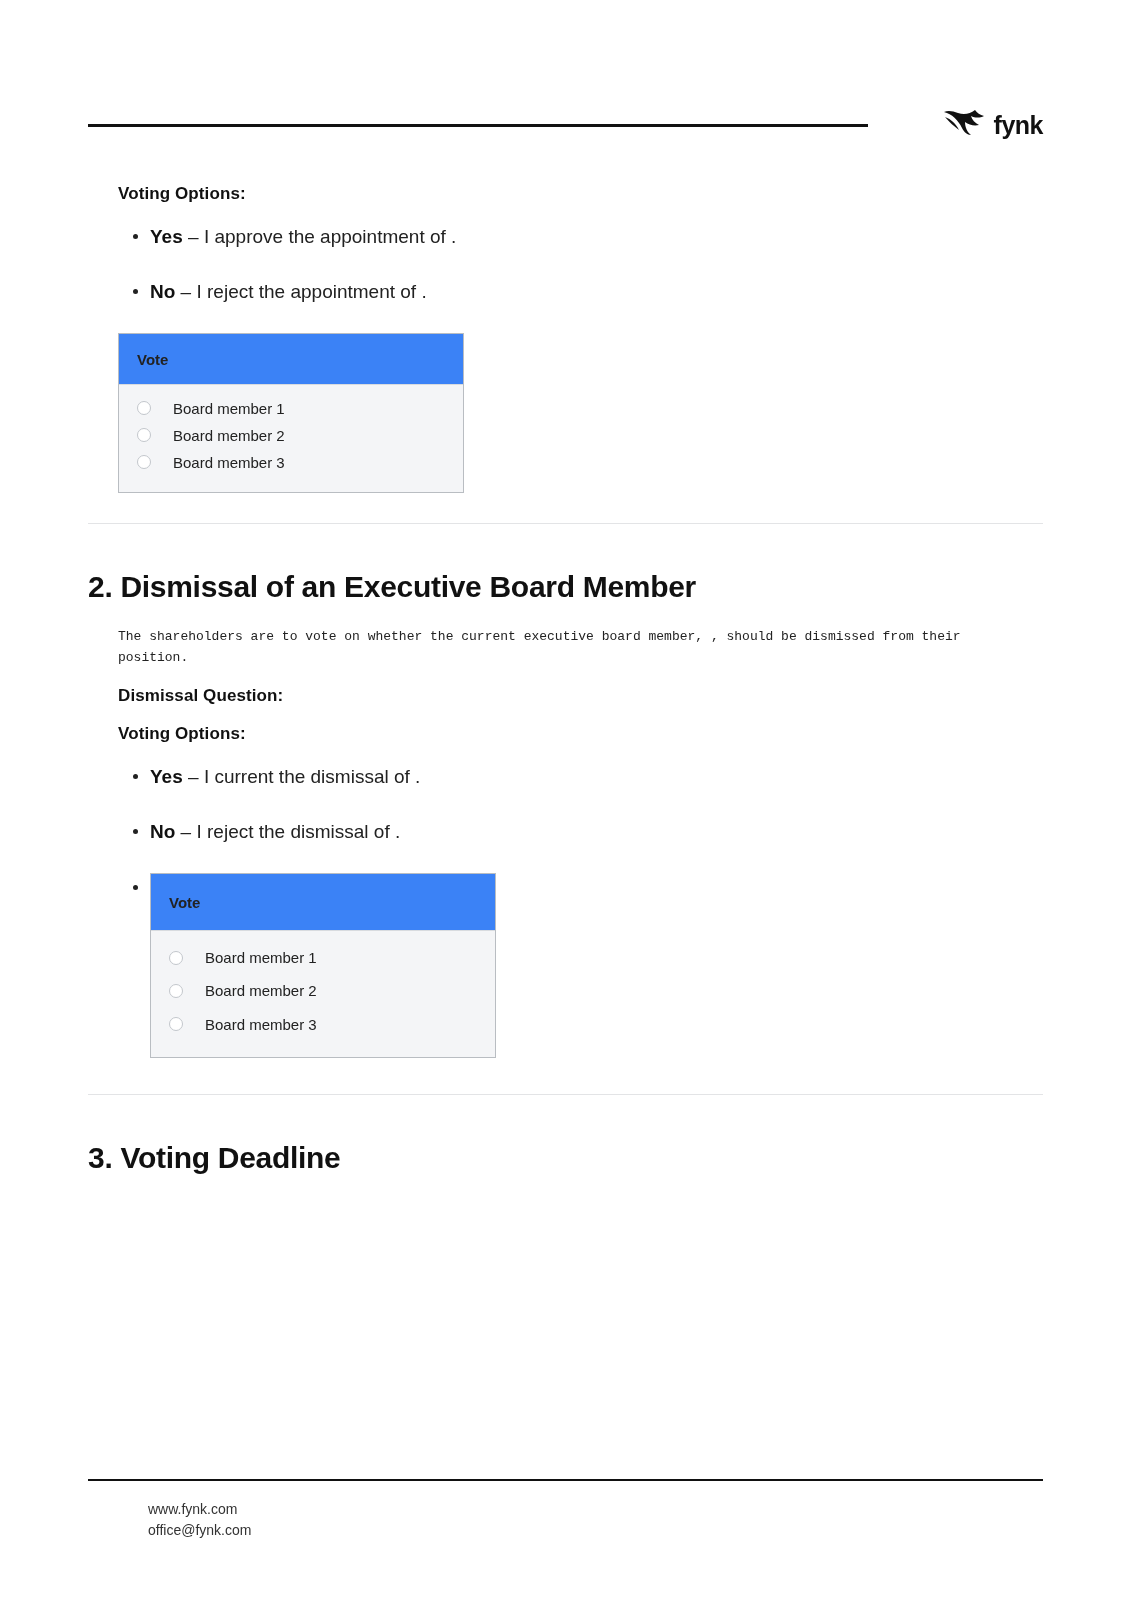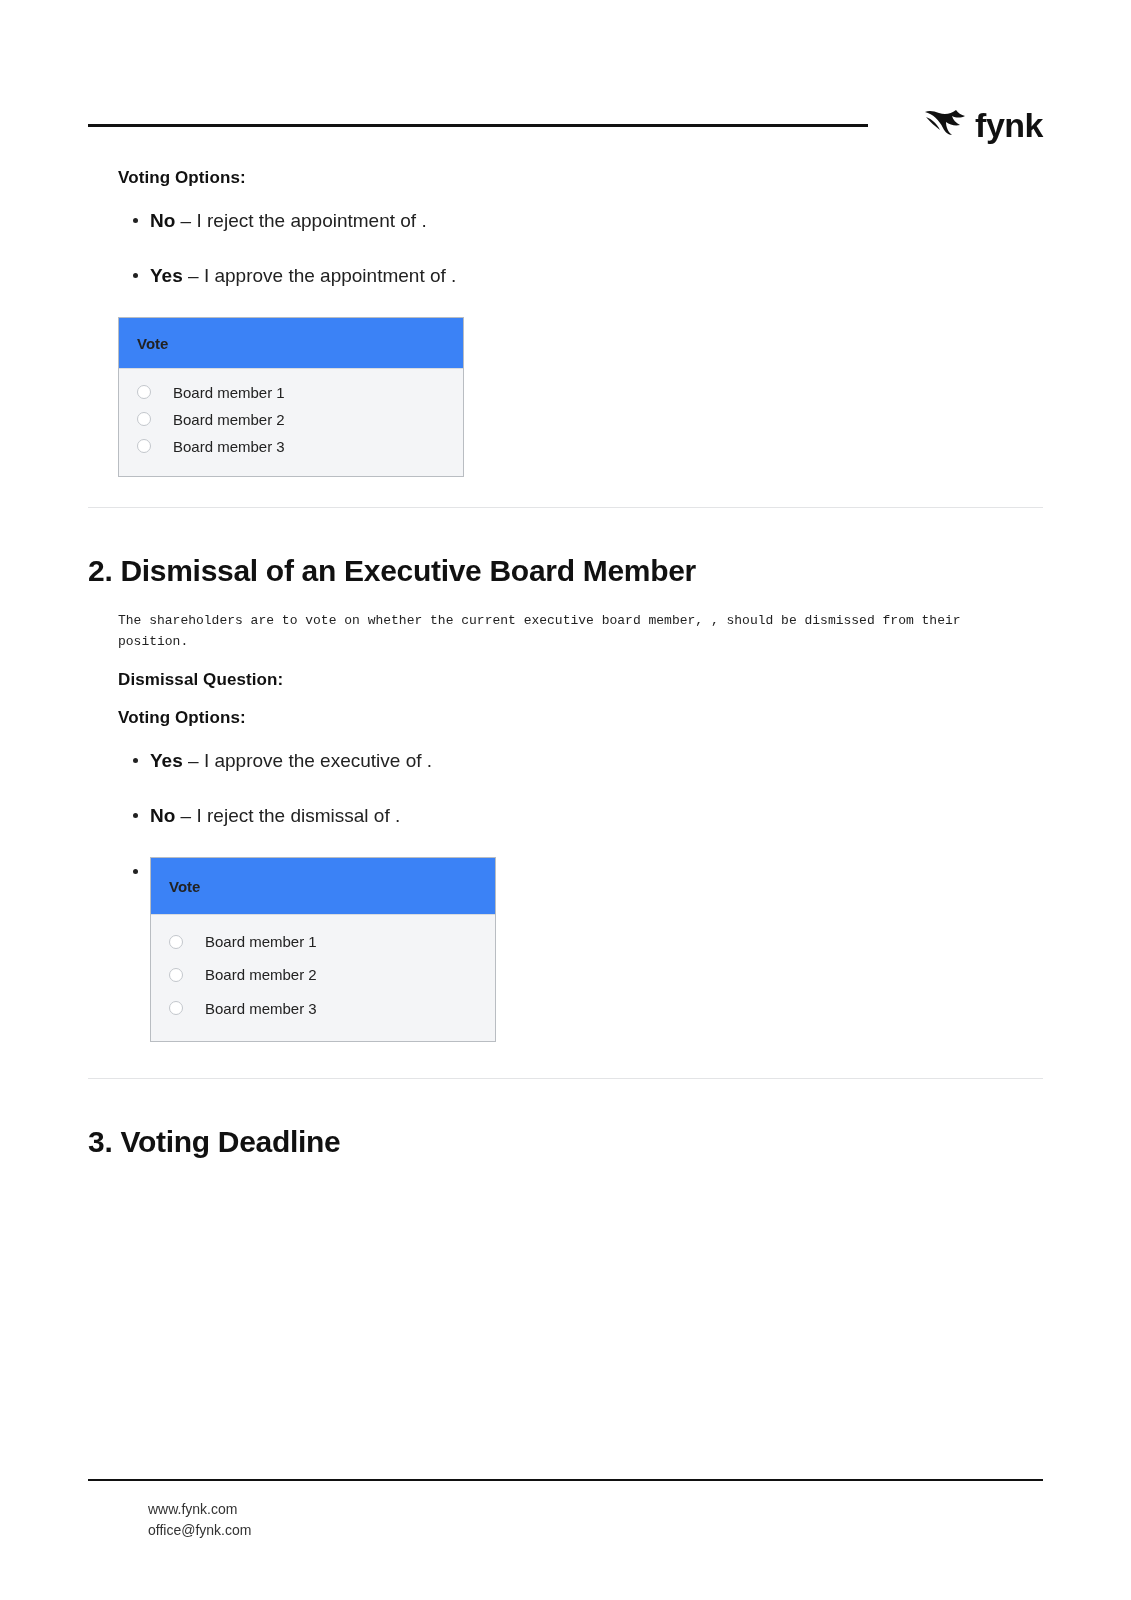--- a/index.html
+++ b/index.html
@@ -40,31 +40,31 @@
     max-width: 780px;
   }
   .logo {
     display: flex;
     align-items: center;
     gap: 8px;
     flex: 0 0 auto;
   }
   .logo svg { display: block; }
   .logo-text {
-    font-size: 34px;
+    font-size: 25px;
     font-weight: 700;
     letter-spacing: -0.5px;
     color: #111111;
     line-height: 1;
   }
 
   
   .content {
     position: absolute;
-    top: 150px;
+    top: 166px;
     left: 88px;
     right: 88px;
   }
 
   .sub-head {
     font-size: 17px;
     font-weight: 700;
     color: #111111;
     margin: 18px 0 0 30px;
     letter-spacing: 0.1px;
@@ -206,24 +206,24 @@
       <span class="logo-text">fynk</span>
     </div>
   </div>
 
   <div class="content">
 
     <div class="sub-head">Voting Options:</div>
 
     <ul class="bullets">
       <li>
+        <b>Yes</b><span> – I approve the appointment of .</span>
+      </li>
+      <li>
         <b>No</b><span> – I reject the appointment of .</span>
-      </li>
-      <li>
-        <b>Yes</b><span> – I approve the appointment of .</span>
       </li>
     </ul>
 
     <div class="box1-wrap">
       <div class="vote-box">
         <div class="vote-title">Vote</div>
         <div class="vote-options">
           <div class="vote-opt">
             <span class="radio"></span>
             <span class="label">Board member 1</span>
@@ -246,21 +246,21 @@
 
     <p class="body">The shareholders are to vote on whether the current executive board member, , should be dismissed from their position.</p>
 
     <div class="sub-head">Dismissal Question:</div>
 
 
     <div class="sub-head">Voting Options:</div>
 
     <ul class="bullets">
       <li>
-        <b>Yes</b><span> – I approve the executive of .</span>
+        <b>Yes</b><span> – I current the dismissal of .</span>
       </li>
       <li>
         <b>No</b><span> – I reject the dismissal of .</span>
       </li>
       <li class="box-li">
         <div class="vote-box">
           <div class="vote-title">Vote</div>
           <div class="vote-options">
             <div class="vote-opt">
               <span class="radio"></span>

